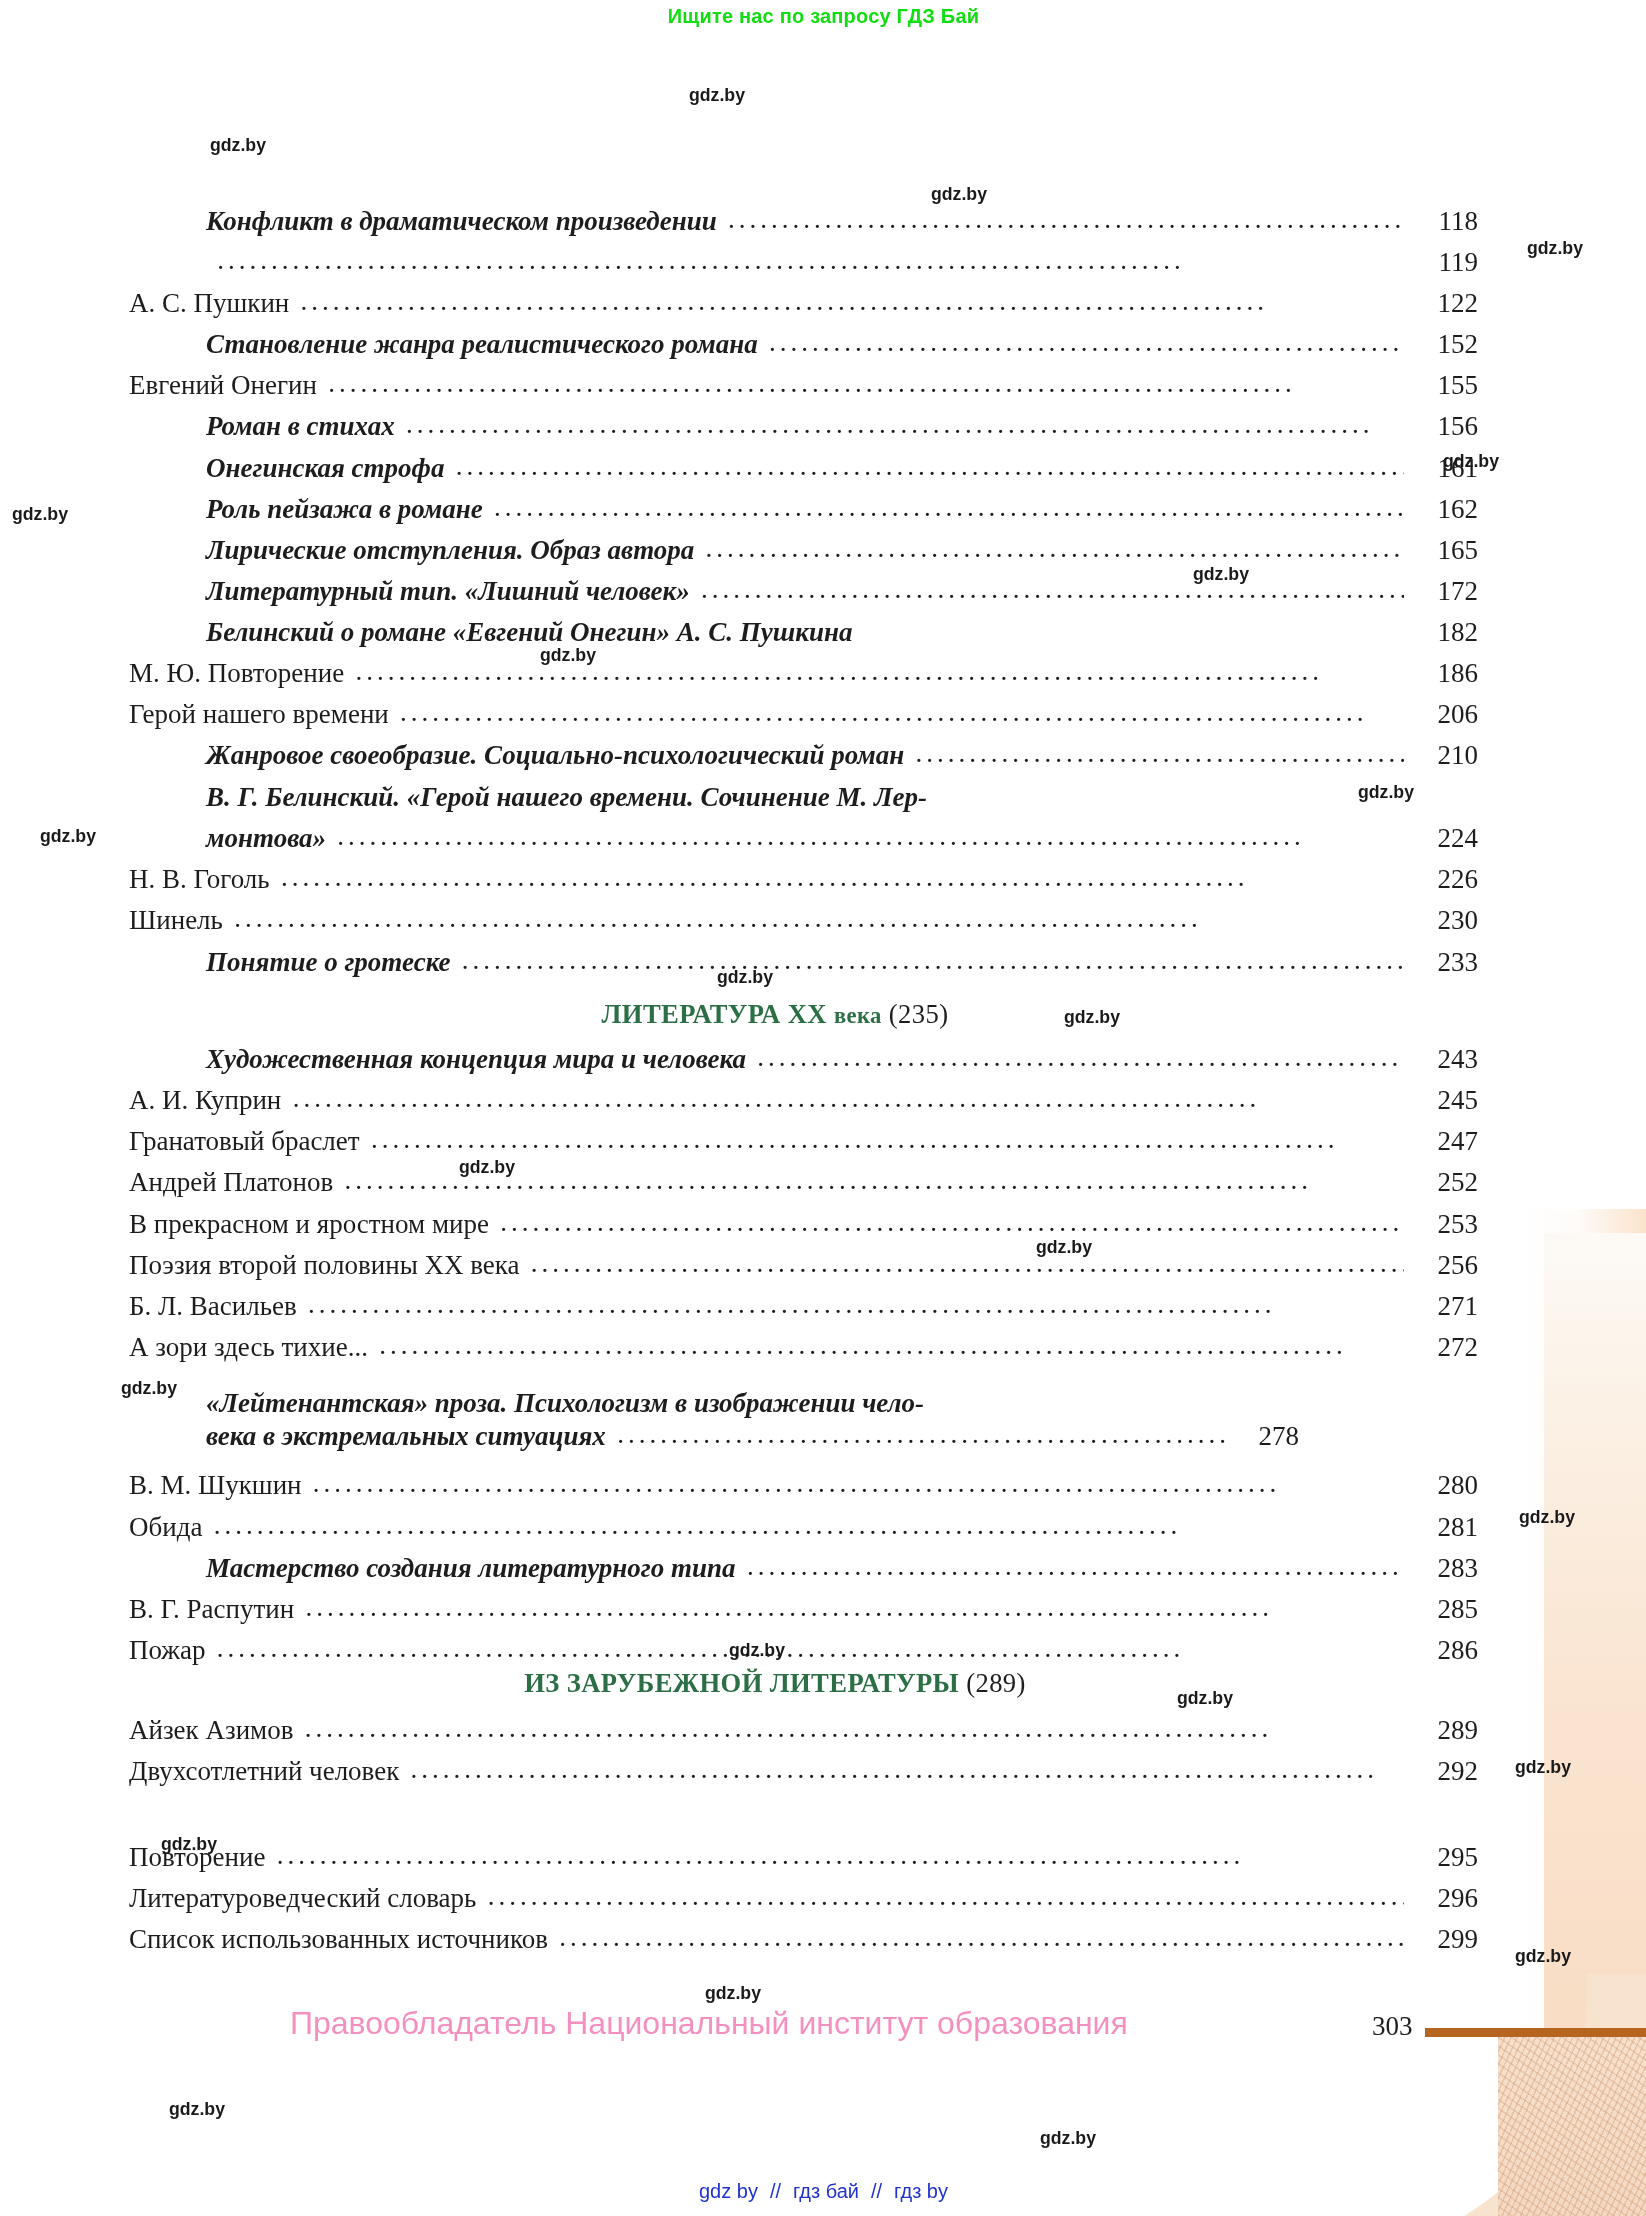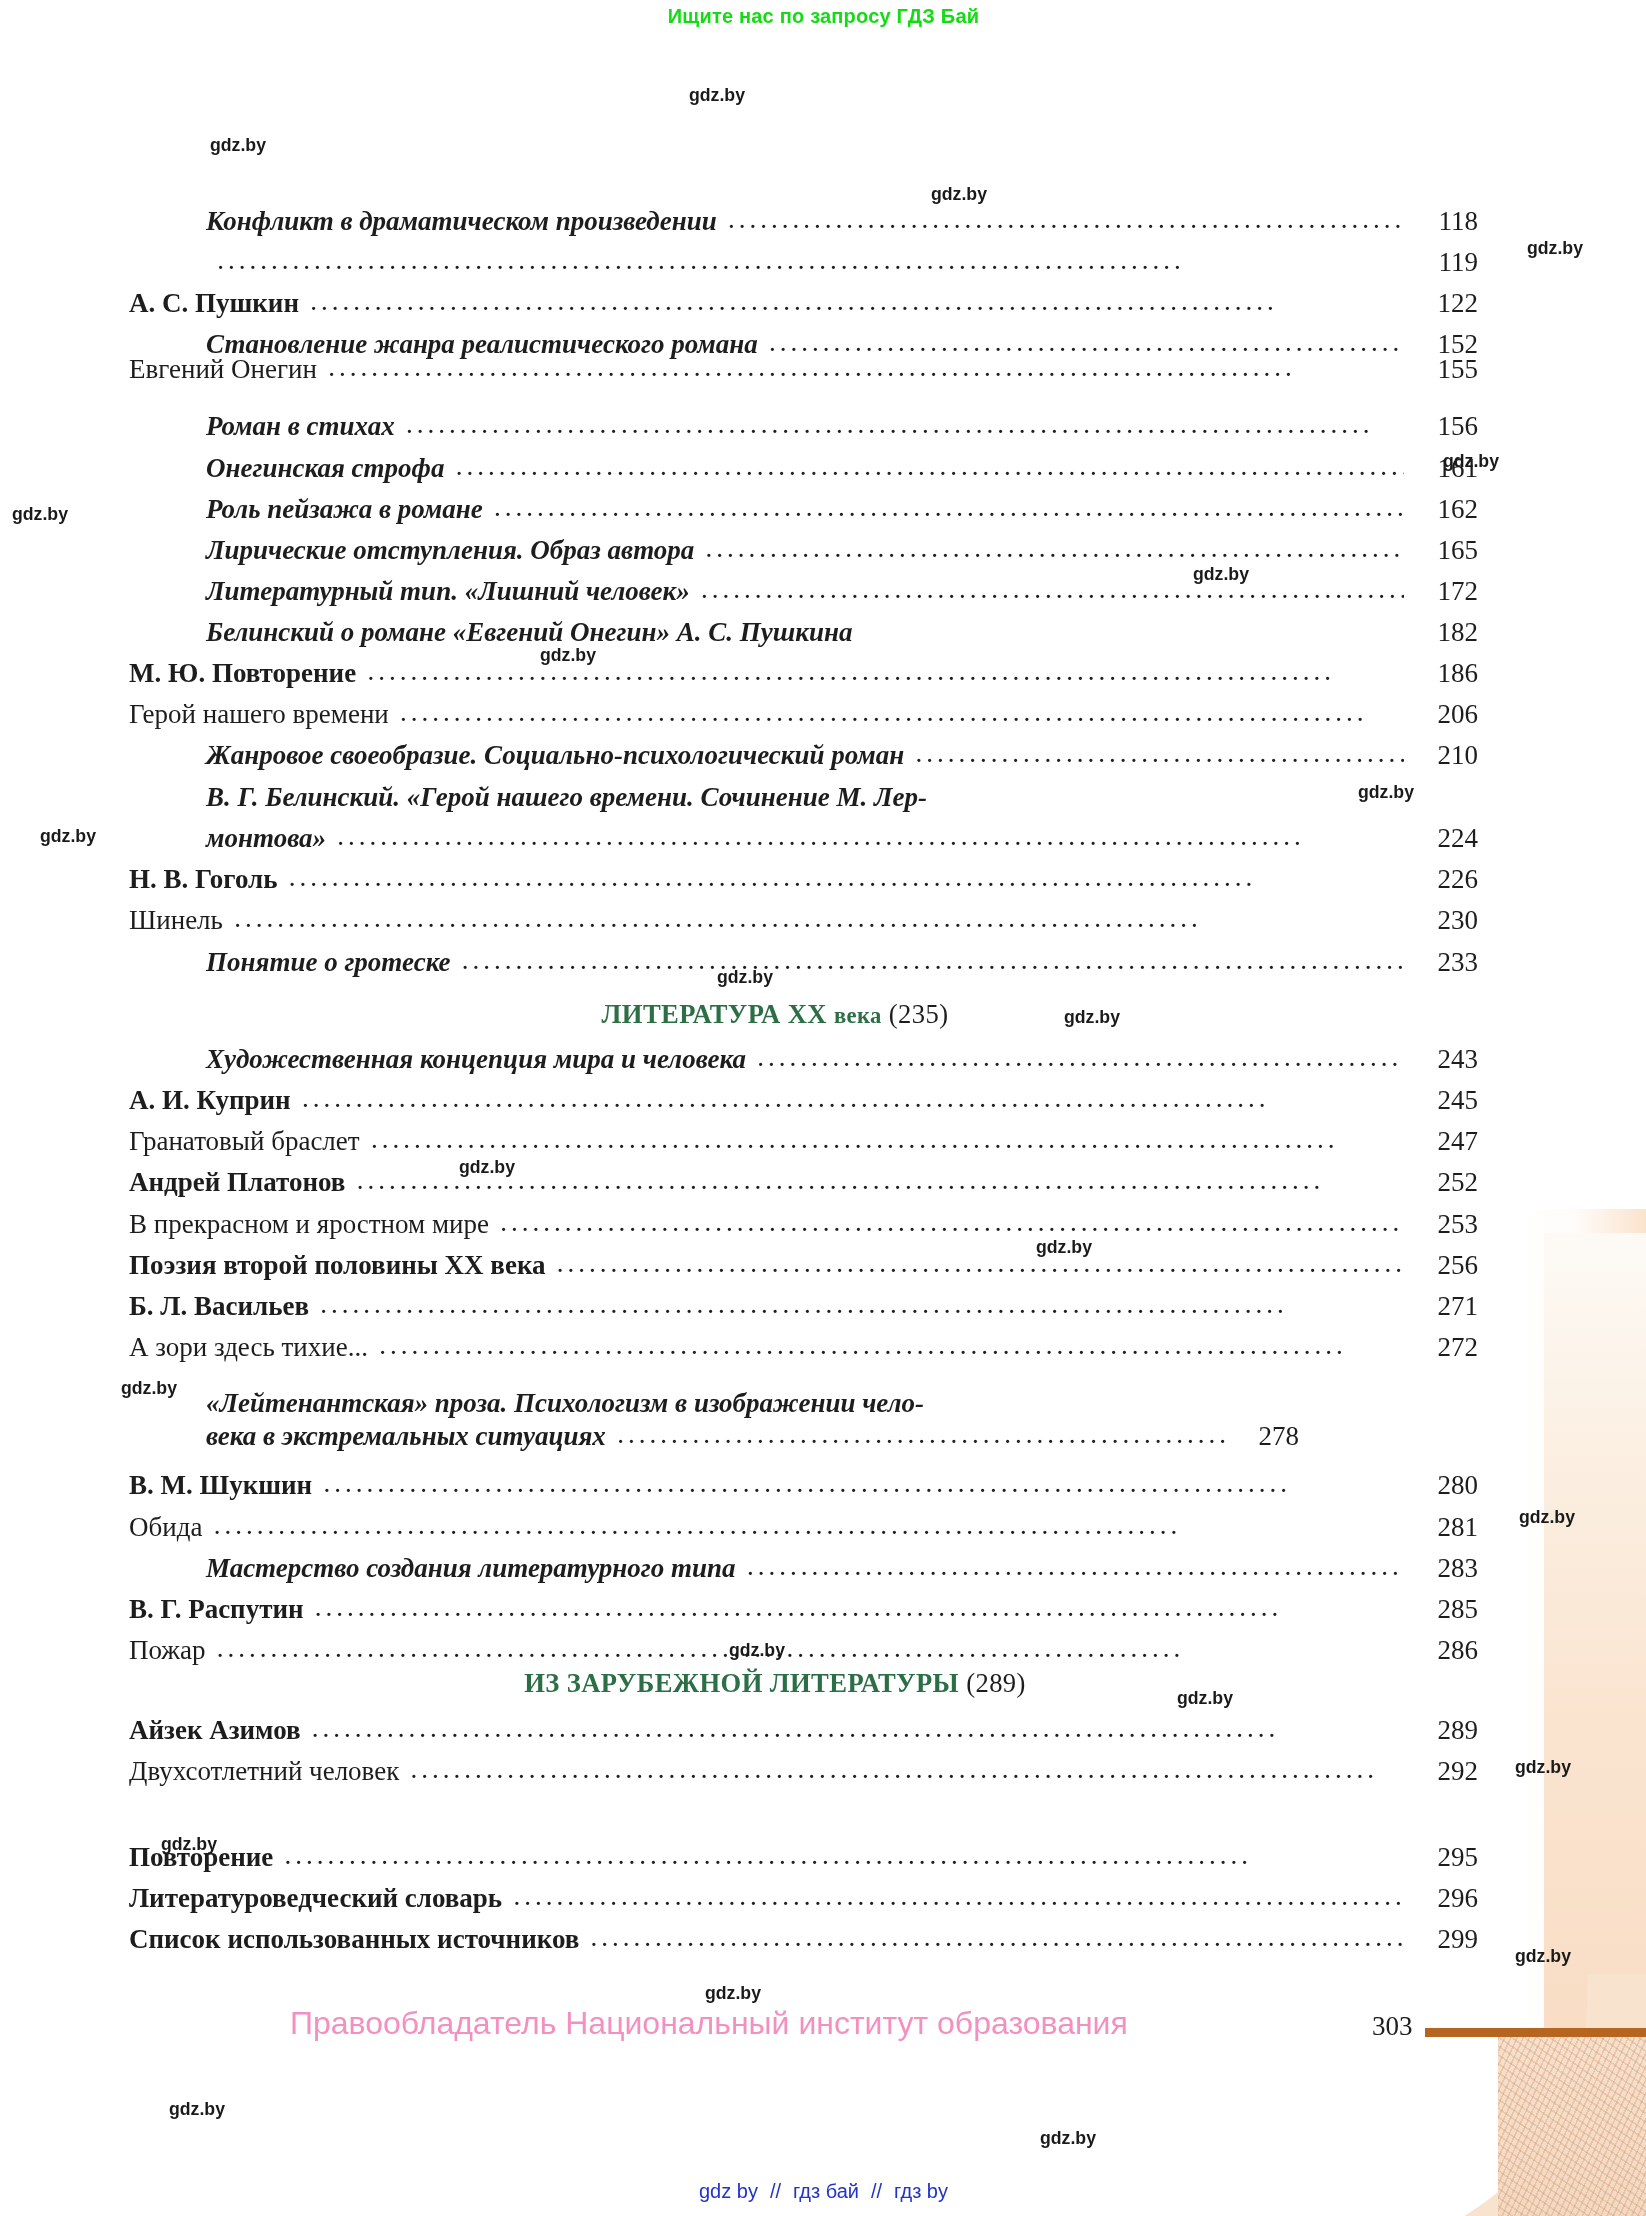--- a/index.html
+++ b/index.html
@@ -102,21 +102,21 @@
     line-height: 1;
     color: #1d1d1d;
     padding-left: 129px;
     padding-right: 169px;
   }
 
   .toc-row .label {
     white-space: nowrap;
     font-weight: normal;
   }
-  .toc-row.bold .label { font-weight: bold; }
+  .toc-row.bold .label { font-weight: normal; }
   .toc-row.italic .label { font-style: italic; font-weight: bold; }
   .toc-row.plain .label { font-weight: normal; }
 
   
   .toc-row.ind0 { padding-left: 129px; }
   .toc-row.ind1 { padding-left: 206px; }
 
   .dots {
     flex: 1 1 auto;
     overflow: hidden;
@@ -227,21 +227,21 @@
         <div class="toc-row bold ind0" style="position: absolute; left: 0px; width: 1647px; top: 290px;">
           <span class="label">А. С. Пушкин</span>
           <span class="dots">..........................................................................................</span>
           <span class="pageno">122</span>
         </div>
         <div class="toc-row italic ind1" style="position: absolute; left: 0px; width: 1647px; top: 331px;">
           <span class="label">Становление жанра реалистического романа</span>
           <span class="dots">..........................................................................................</span>
           <span class="pageno">152</span>
         </div>
-        <div class="toc-row plain ind0" style="position: absolute; left: 0px; width: 1647px; top: 356px;">
+        <div class="toc-row plain ind0" style="position: absolute; left: 0px; width: 1647px; top: 372px;">
           <span class="label">Евгений Онегин</span>
           <span class="dots">..........................................................................................</span>
           <span class="pageno">155</span>
         </div>
         <div class="toc-row italic ind1" style="position: absolute; left: 0px; width: 1647px; top: 413px;">
           <span class="label">Роман в стихах</span>
           <span class="dots">..........................................................................................</span>
           <span class="pageno">156</span>
         </div>
         <div class="toc-row italic ind1" style="position: absolute; left: 0px; width: 1647px; top: 455px;">

